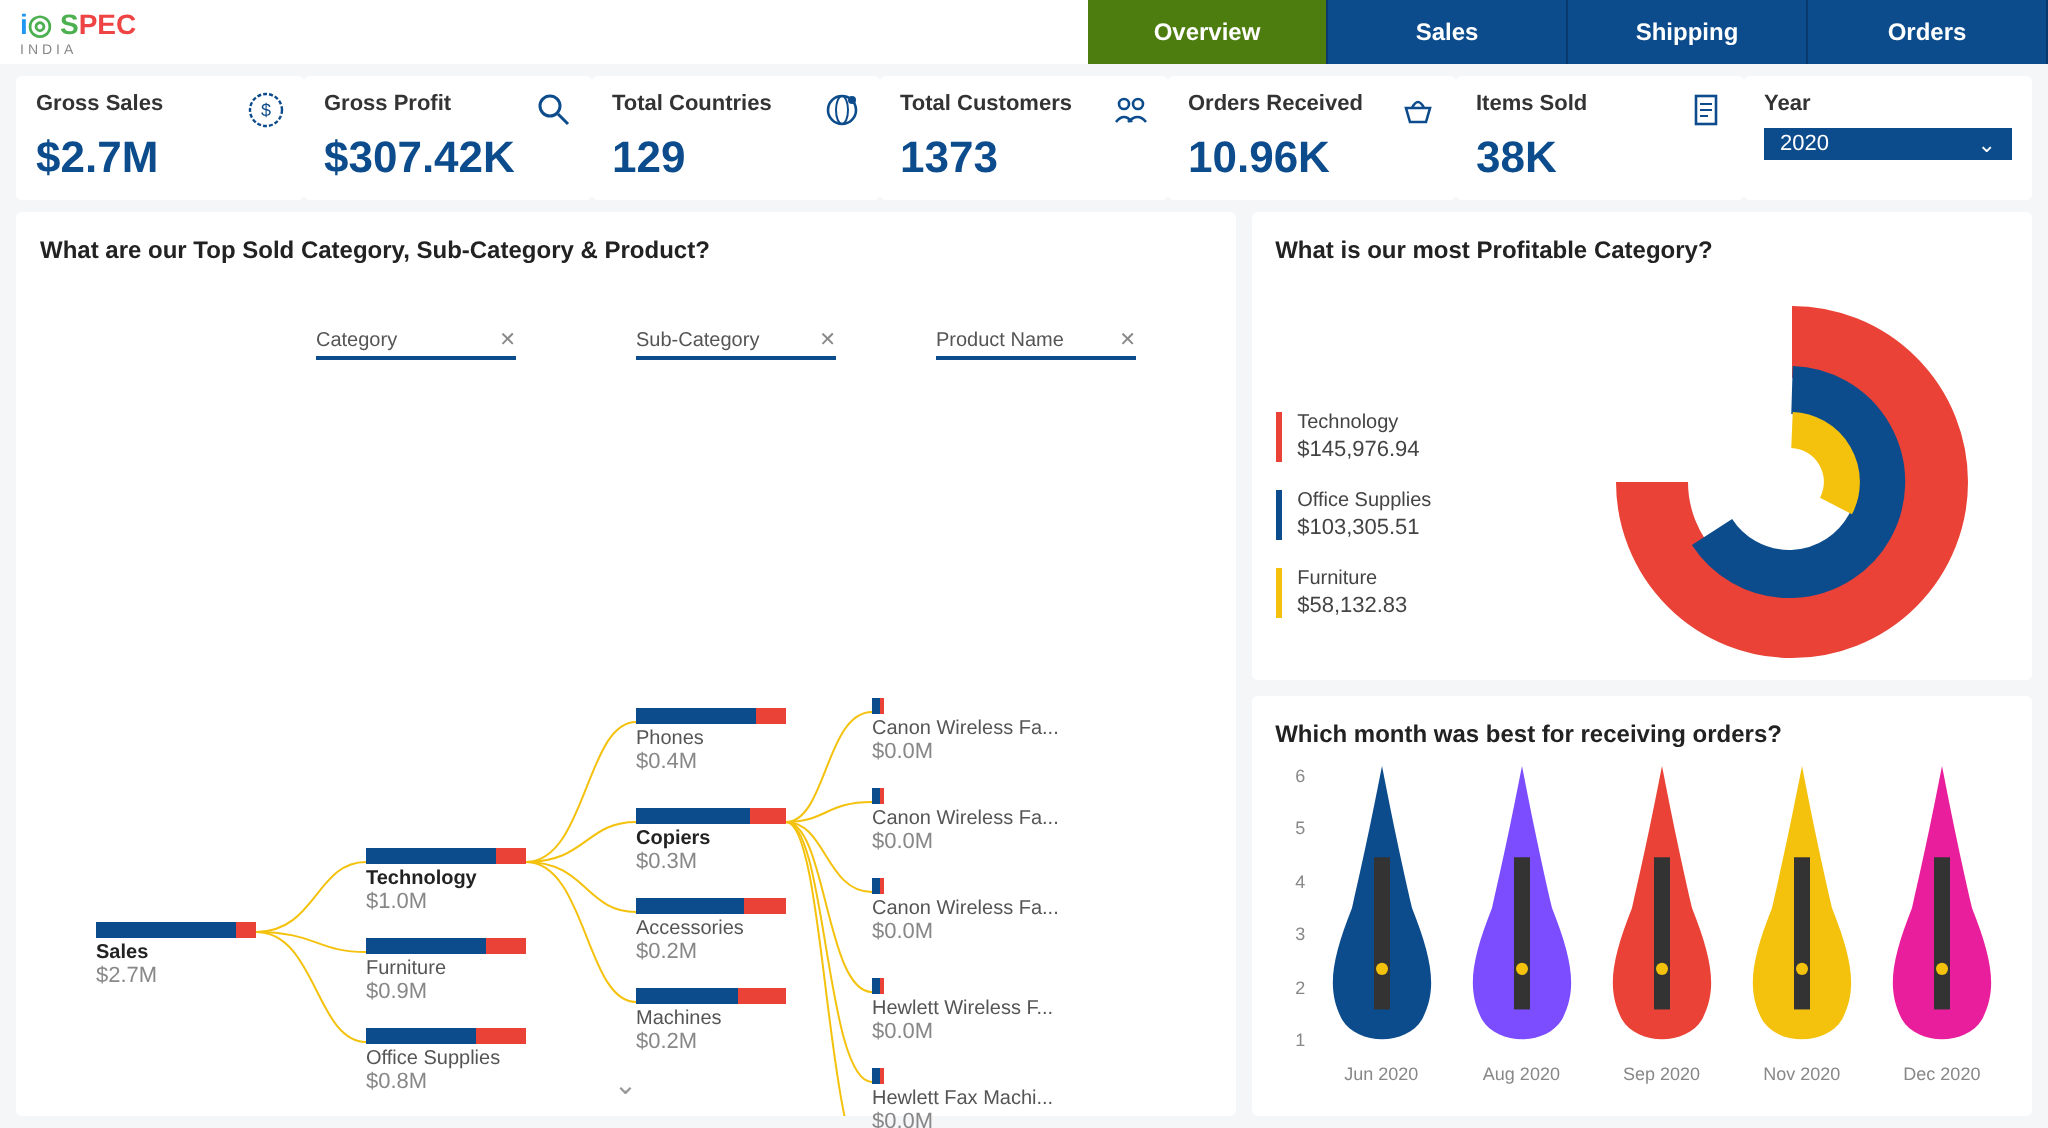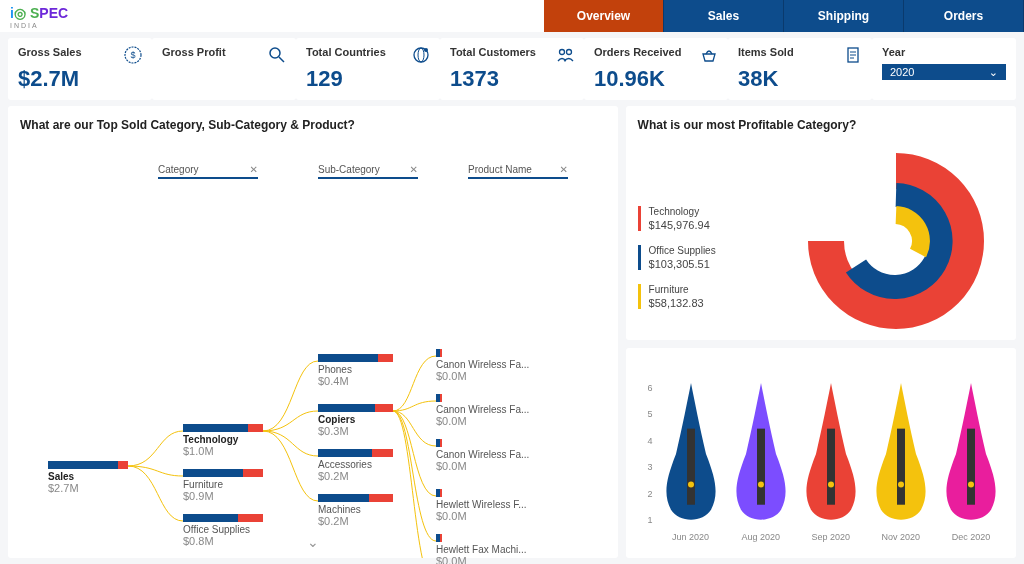--- a/index.html
+++ b/index.html
@@ -1,25 +1,25 @@
 <!DOCTYPE html>
 <html><head>
 <meta charset="utf-8">
 <style>
 *{box-sizing:border-box;margin:0;padding:0;font-family:'Segoe UI',Arial,sans-serif}
 body{background:#f5f6f8;width:1024px;height:564px;overflow:hidden}
 .header{display:flex;height:32px;background:#fff}
 .logo{display:flex;align-items:center;padding:0 10px}
 .logo-text{font-size:14px;font-weight:bold}
 .logo-g{color:#4caf50}
-.logo-s{color:#6d28d9}
+.logo-s{color:#ef4444}
 .logo-sub{font-size:7px;color:#888;letter-spacing:2px}
 .nav{margin-left:auto;display:flex}
 .nav-item{width:120px;display:flex;align-items:center;justify-content:center;font-size:12px;font-weight:bold;color:#fff;background:#0d4c8c;border-right:1px solid #0a3a6d;cursor:pointer}
-.nav-item.active{background:#c2410c}
+.nav-item.active{background:#4d7c0f}
 .kpi-row{display:flex;gap:0;padding:6px 8px}
 .kpi-card{background:#fff;border-radius:3px;flex:1;padding:8px 10px;position:relative;min-width:0}
 .kpi-label{font-size:11px;font-weight:bold;color:#333}
 .kpi-value{font-size:22px;font-weight:bold;color:#0d4c8c;margin-top:8px}
 .kpi-icon{position:absolute;top:8px;right:10px;width:18px;height:18px}
 .year-card{background:#fff;border-radius:3px;padding:8px 10px;flex:1;min-width:0}
 .year-label{font-size:11px;font-weight:bold;color:#333}
 .year-select{margin-top:6px;background:#0d4c8c;color:#fff;height:16px;display:flex;align-items:center;justify-content:space-between;padding:0 8px;font-size:11px;cursor:pointer}
 .content{display:flex;gap:8px;padding:0 8px 8px}
 .panel{background:#fff;border-radius:3px;padding:12px}
@@ -75,20 +75,21 @@
     <div class="kpi-card">
       <div class="kpi-label">Gross Sales</div>
   <div class="kpi-value">$2.7M</div>
   <svg class="kpi-icon" viewBox="0 0 18 18">
         <circle cx="9" cy="9" r="8" fill="none" stroke="#0d4c8c" stroke-width="1.2" stroke-dasharray="2 1"></circle>
         <text x="9" y="12" text-anchor="middle" font-size="9" fill="#0d4c8c">$</text>
       </svg>
     </div>
     <div class="kpi-card">
       <div class="kpi-label">Gross Profit</div>
+  <div class="kpi-value">$307.42K</div>
   <svg class="kpi-icon" viewBox="0 0 18 18">
         <circle cx="7" cy="7" r="5" fill="none" stroke="#0d4c8c" stroke-width="1.5"></circle>
         <line x1="11" y1="11" x2="16" y2="16" stroke="#0d4c8c" stroke-width="1.5"></line>
       </svg>
     </div>
     <div class="kpi-card">
       <div class="kpi-label">Total Countries</div>
   <div class="kpi-value">129</div>
   <svg class="kpi-icon" viewBox="0 0 18 18">
         <circle cx="9" cy="9" r="7" fill="none" stroke="#0d4c8c" stroke-width="1.3"></circle>
@@ -297,20 +298,21 @@
           </div>
         </div>
       <svg class="radial" viewBox="0 0 180 180">
         <path d="M90 20 A70 70 0 1 1 20 90" fill="none" stroke="#ea4236" stroke-width="36"></path>
         <path d="M90 44 A46 46 0 1 1 50 115" fill="none" stroke="#0d4c8c" stroke-width="24"></path>
         <path d="M90 64 A26 26 0 0 1 112 102" fill="none" stroke="#f4c20d" stroke-width="18"></path>
       </svg>
     </div>
 
     <div class="panel panel-right-bot">
+      <div class="panel-title">Which month was best for receiving orders?</div>
       <div class="violin-chart">
         <div class="y-axis" id="y-axis">
             <div class="y-tick">6</div>
             <div class="y-tick">5</div>
             <div class="y-tick">4</div>
             <div class="y-tick">3</div>
             <div class="y-tick">2</div>
             <div class="y-tick">1</div>
           </div>
         <div class="violins" id="violins">

